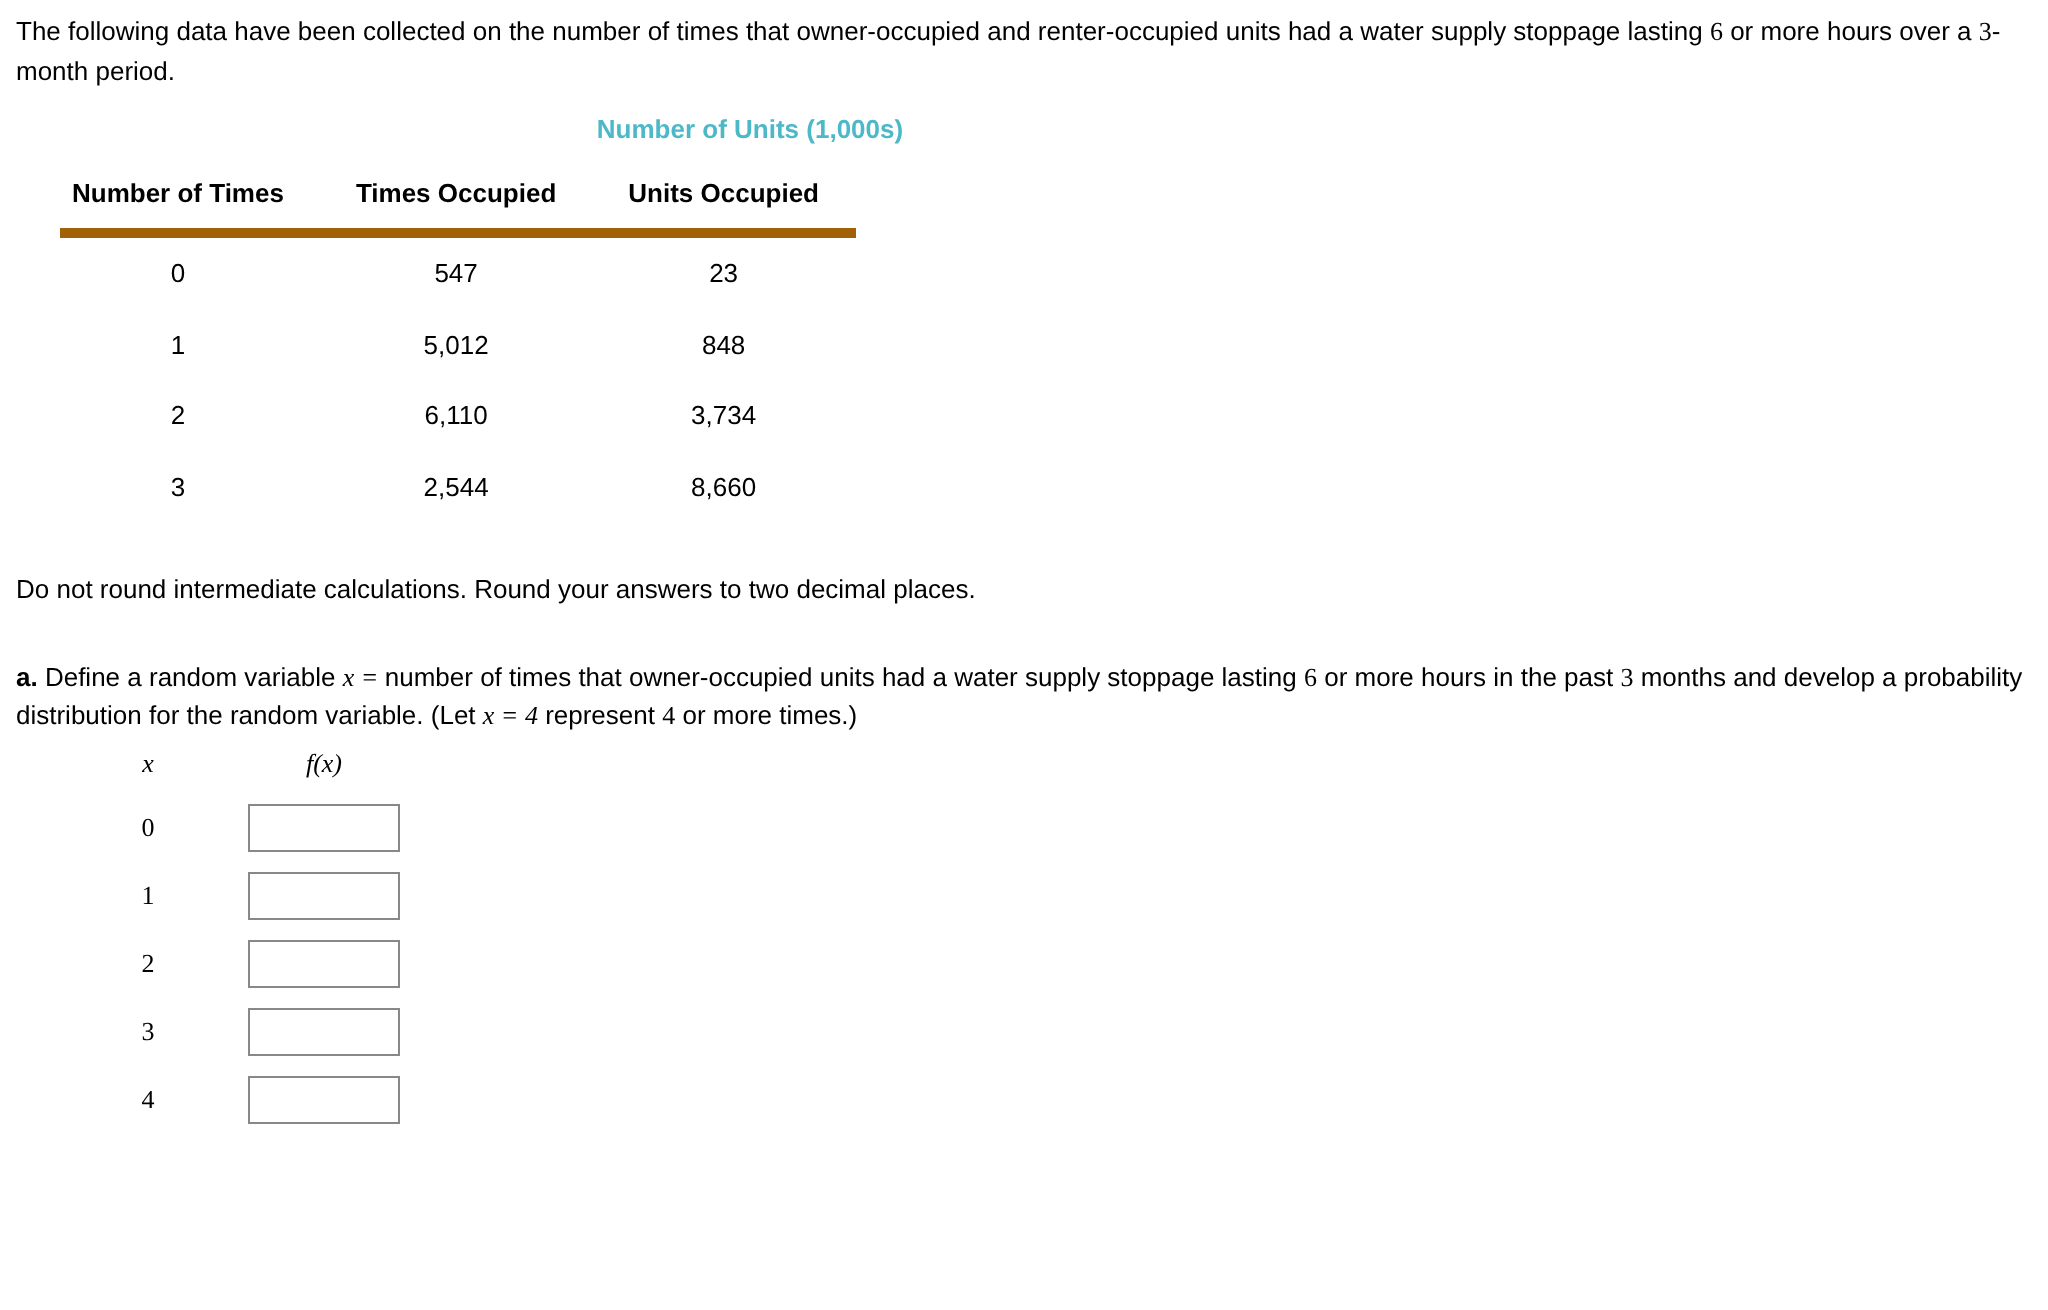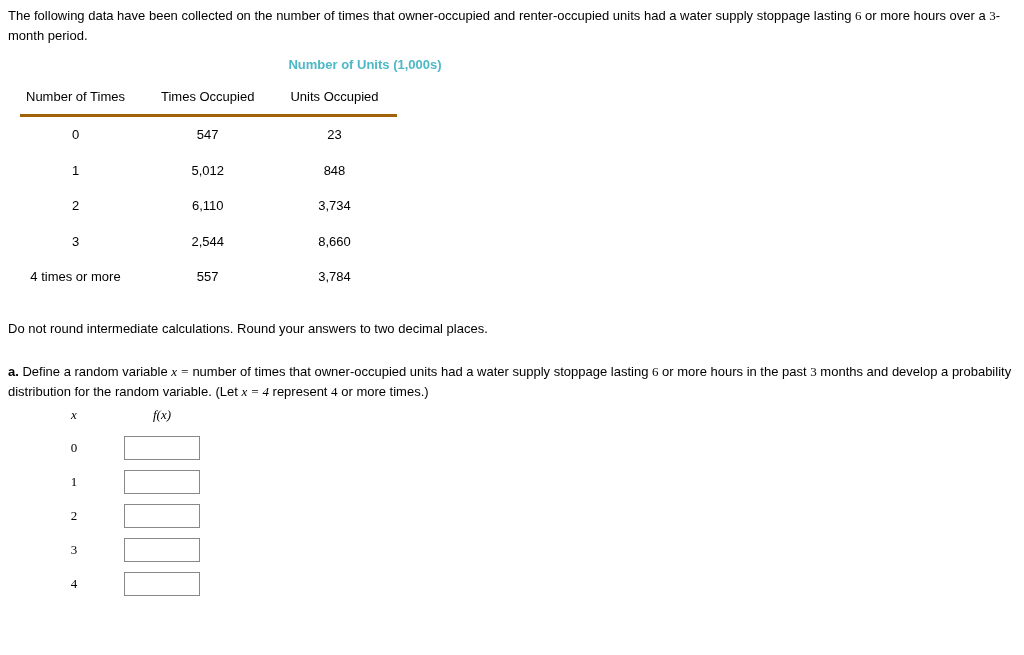--- a/index.html
+++ b/index.html
@@ -10,39 +10,39 @@
       padding: 6px 8px;
       line-height: 1.5;
     }
     .intro {
       margin-bottom: 10px;
     }
     .num-font {
       font-family: Georgia, "Times New Roman", serif;
     }
     .table-wrap {
-      margin-left: 12px;
+      margin-left: 22px;
       margin-bottom: 24px;
     }
     .super-header {
       color: #4db8c7;
       font-weight: bold;
       text-align: center;
       padding-left: 165px;
       padding-bottom: 6px;
       width: 360px;
     }
     table.data-table {
       border-collapse: collapse;
     }
     table.data-table th {
-      font-weight: normal;
+      font-weight: bold;
       padding: 6px 18px 8px 18px;
       text-align: center;
-      border-bottom: 3px solid #a16207;
+      border-bottom: 5px solid #a16207;
     }
     table.data-table th:first-child {
       text-align: left;
       padding-left: 6px;
     }
     table.data-table td {
       padding: 8px 18px;
       text-align: center;
     }
     table.data-table td.left-col {
@@ -121,25 +121,20 @@
       <tr>
         <td class="left-col">2</td>
         <td>6,110</td>
         <td>3,734</td>
       </tr>
       <tr>
         <td class="left-col">3</td>
         <td>2,544</td>
         <td>8,660</td>
       </tr>
-      <tr>
-        <td class="left-col">4 times or more</td>
-        <td>557</td>
-        <td>3,784</td>
-      </tr>
     </tbody>
   </table>
 </div>
 
 <div class="instr">Do not round intermediate calculations. Round your answers to two decimal places.</div>
 
 <div class="part-a">
   <span class="bold">a.</span><span> Define a random variable </span><span class="italic-var">x = </span><span>number of times that owner-occupied units had a water supply stoppage lasting </span><span class="num-font">6</span><span> or more hours in the past </span><span class="num-font">3</span><span> months and develop a probability distribution for the random variable. (Let </span><span class="italic-var">x = 4</span><span> represent </span><span class="num-font">4</span><span> or more times.)</span>
 </div>
 

